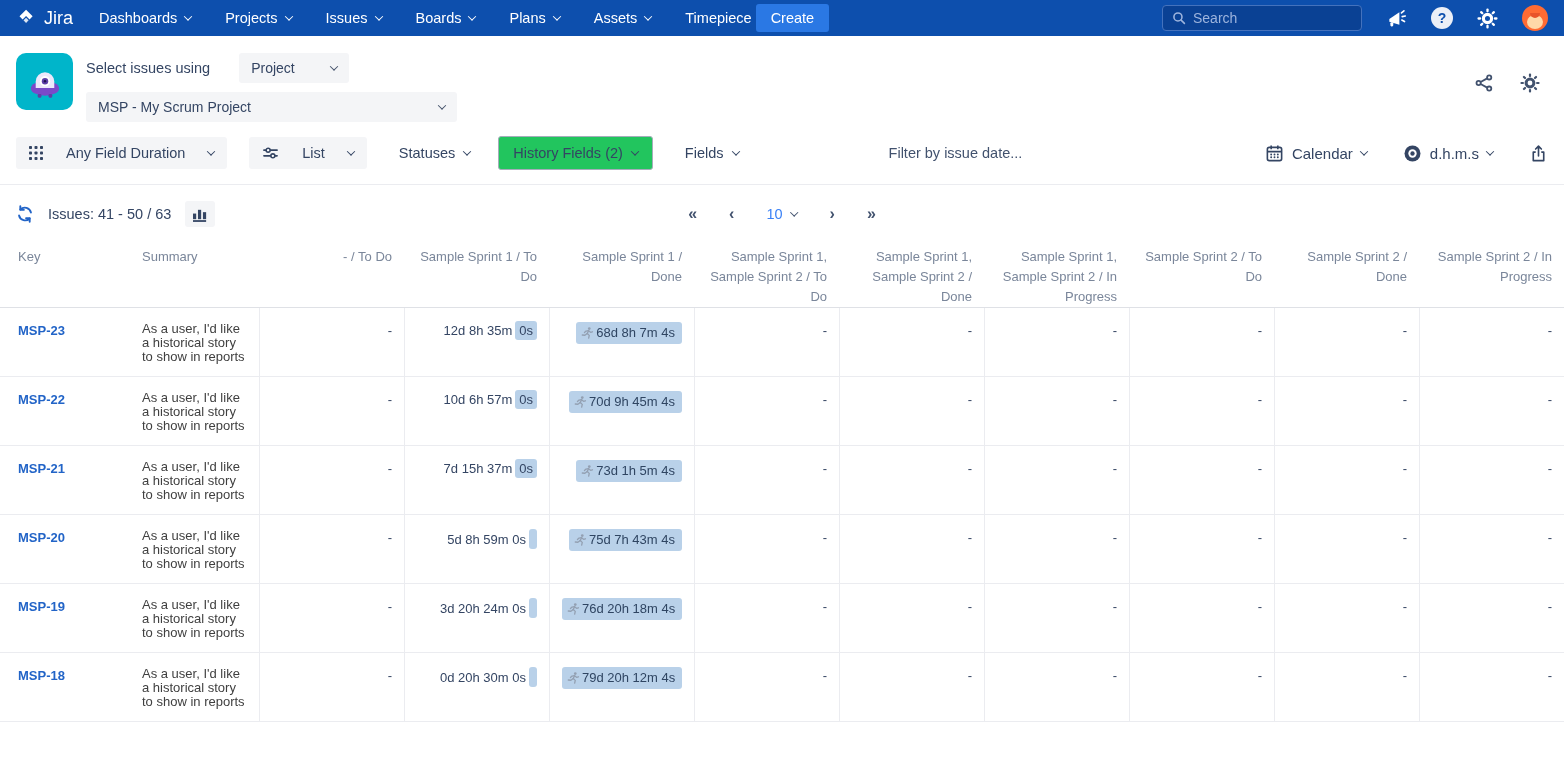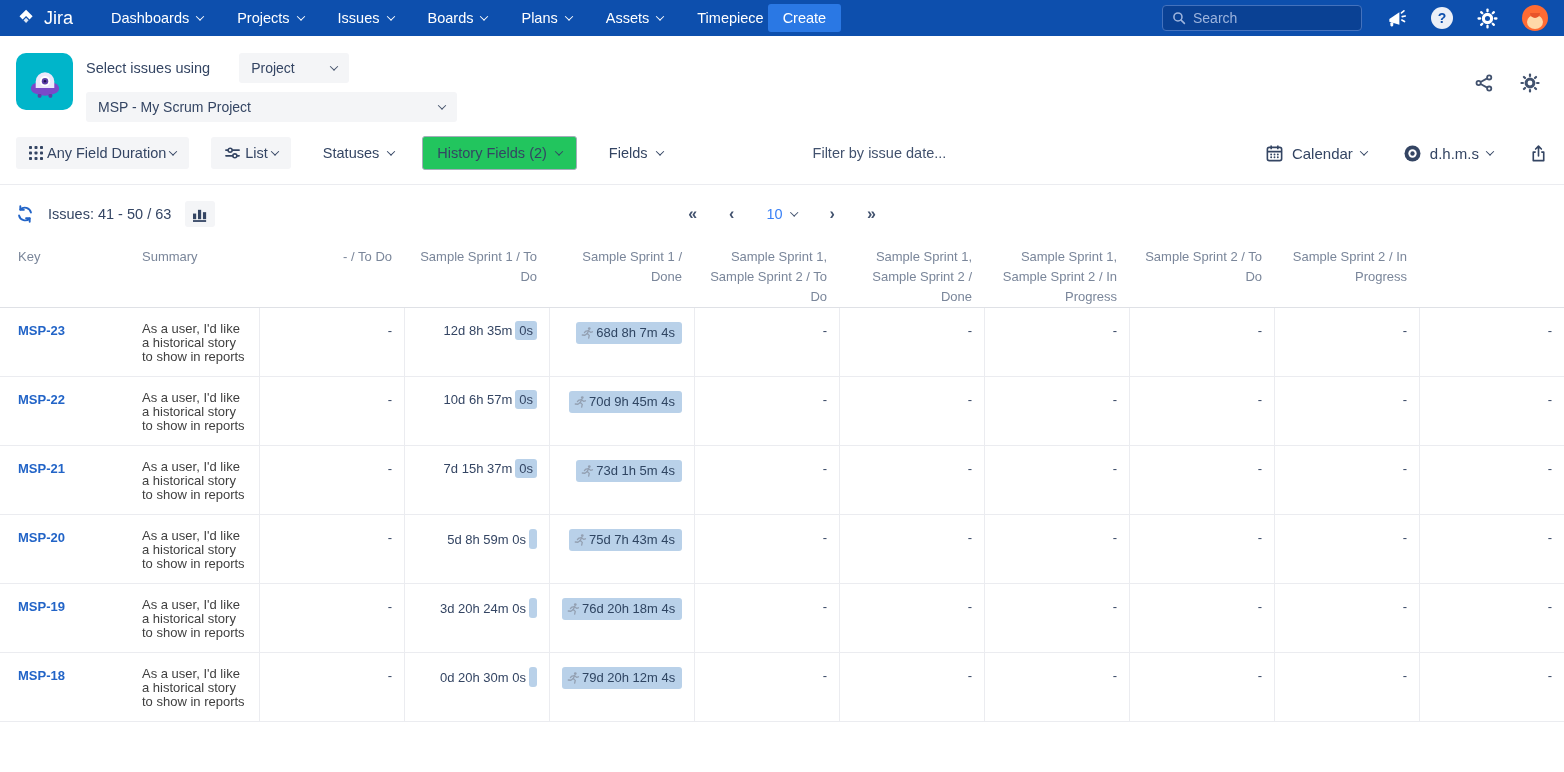--- a/index.html
+++ b/index.html
@@ -2,21 +2,21 @@
 <html><head>
 <meta charset="utf-8">
 <style>
   * { margin:0; padding:0; box-sizing:border-box; }
   html,body { background:#fff; }
   body { font-family:"Liberation Sans", sans-serif; }
   .page { position:relative; width:1564px; height:772px; overflow:hidden; background:#fff; }
 
   
   .topnav { height:36px; background:#0d4fad; display:flex; align-items:center; padding:0 16px; }
-  .brand { display:flex; align-items:flex-start; gap:7px; color:#fff; font-size:18px; font-weight:500; margin-right:38px; cursor:pointer; }
+  .brand { display:flex; align-items:flex-start; gap:7px; color:#fff; font-size:18px; font-weight:500; margin-right:26px; cursor:pointer; }
   .navitems { display:flex; align-items:center; gap:34px; }
   .navitem { display:flex; align-items:center; gap:8px; color:#fff; font-size:14.5px; font-weight:500; cursor:pointer; white-space:nowrap; }
   .chev { width:6px; height:6px; border-right:1.8px solid currentColor; border-bottom:1.8px solid currentColor; transform:rotate(45deg) translate(-1px,-1px); display:inline-block; }
   .create-btn { margin-left:4px; background:#2a78e4; color:#fff; border:none; border-radius:3px; font-family:inherit; font-size:14.5px; font-weight:500; padding:6px 15px; cursor:pointer; }
   .searchbox { margin-left:auto; width:200px; height:26px; background:#0a4194; border:1px solid #4472bd; border-radius:4px; display:flex; align-items:center; gap:7px; padding:0 9px; }
   .searchbox svg { flex:none; }
   .searchbox input { background:transparent; border:none; outline:none; color:#dbe6f8; font-family:inherit; font-size:14px; width:100%; }
   .searchbox input::placeholder { color:#9db4dd; }
   .nav-iconbtn { margin-left:24px; display:grid; place-items:center; cursor:pointer; color:#fff; }
   .help-circle { width:22px; height:22px; border-radius:50%; background:#ebeff7; color:#0d4fad; font-weight:700; font-size:14px; display:grid; place-items:center; }
@@ -32,21 +32,21 @@
   .sel-label { font-size:14.5px; color:#344563; }
   .btn-gray { background:#f4f5f7; border:none; border-radius:3px; height:30px; display:inline-flex; align-items:center; justify-content:space-between; padding:0 12px; font-family:inherit; font-size:14px; color:#344563; cursor:pointer; gap:10px; }
   .mode-btn { width:110px; }
   .project-btn { width:371px; }
   .btn-gray .chev { border-width:1.6px; color:#44526b; }
   .sub-icons { margin-left:auto; display:flex; align-items:center; gap:26px; color:#42526e; padding-top:20px; padding-right:8px; }
   .sub-icons .icn { cursor:pointer; display:grid; place-items:center; }
 
   
   .toolbar { display:flex; align-items:center; padding:4px 16px 14px; border-bottom:1px solid #ebecf0; }
-  .tb-btn { background:#f4f5f7; border:none; border-radius:3px; height:32px; display:inline-flex; align-items:center; gap:4px; padding:0 13px; font-family:inherit; font-size:14.5px; font-weight:500; color:#344563; cursor:pointer; }
+  .tb-btn { background:#f4f5f7; border:none; border-radius:3px; height:32px; display:inline-flex; align-items:center; gap:23px; padding:0 13px; font-family:inherit; font-size:14.5px; font-weight:500; color:#344563; cursor:pointer; }
   .tb-btn + .tb-btn { margin-left:22px; }
   .tb-plain { background:transparent; border:none; display:inline-flex; align-items:center; gap:9px; font-family:inherit; font-size:14.5px; font-weight:500; color:#344563; cursor:pointer; margin-left:32px; }
   .tb-outline { background:#22c55e; border:1.5px solid #a5adba; border-radius:3px; height:34px; display:inline-flex; align-items:center; gap:9px; padding:0 14px; font-family:inherit; font-size:14.5px; font-weight:500; color:#344563; cursor:pointer; margin-left:28px; }
   .tb-filter { margin-left:150px; font-size:14.5px; color:#42526e; cursor:text; }
   .tb-right { margin-left:auto; display:flex; align-items:center; gap:36px; color:#344563; }
   .tb-right .ditem { display:inline-flex; align-items:center; gap:8px; font-size:15px; color:#344563; cursor:pointer; }
   .tb-right .chev { border-width:1.6px; }
 
   
   .issuesbar { position:relative; display:flex; align-items:center; gap:14px; padding:16px 16px 10px; }
@@ -314,20 +314,21 @@
       <div class="tr thead">
         <div class="th left first">Key</div>
         <div class="th left">Summary</div>
         <div class="th">- / To Do</div>
         <div class="th">Sample Sprint 1 / To Do</div>
         <div class="th">Sample Sprint 1 / Done</div>
         <div class="th">Sample Sprint 1, Sample Sprint 2 / To Do</div>
         <div class="th">Sample Sprint 1, Sample Sprint 2 / Done</div>
         <div class="th">Sample Sprint 1, Sample Sprint 2 / In Progress</div>
         <div class="th">Sample Sprint 2 / To Do</div>
+        <div class="th">Sample Sprint 2 / Done</div>
         <div class="th">Sample Sprint 2 / In Progress</div>
       </div>
       <div class="tbody">
         <div class="tr">
           <div class="td key"><span class="keylink">MSP-23</span></div>
           <div class="td summary">As a user, I'd like a historical story to show in reports</div>
           <div class="td val"><span>-</span></div>
           <div class="td val"><span>12d 8h 35m</span><span class="sec">0s</span></div>
           <div class="td val"><span class="chip">
               <svg class="runner" viewBox="0 0 16 16">

